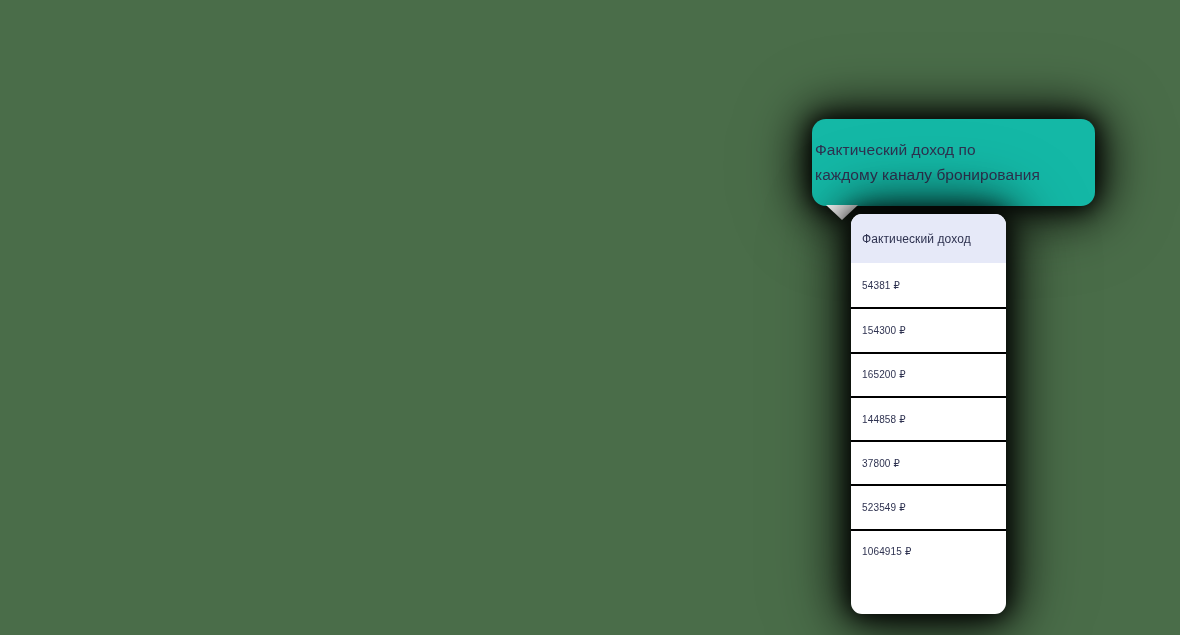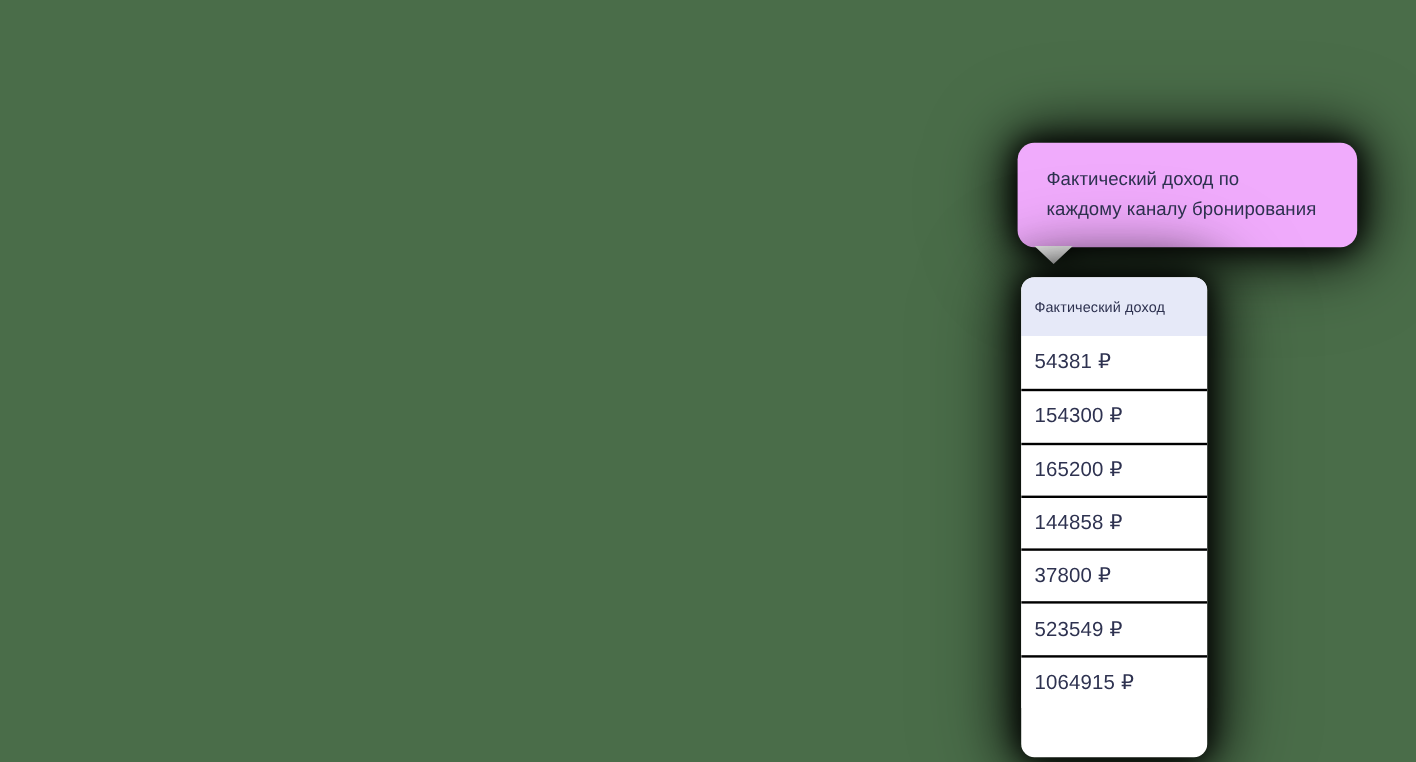--- a/index.html
+++ b/index.html
@@ -21,27 +21,27 @@
   #stage {
     position: absolute;
     left: 0; top: 0;
     width: 1180px;
     height: 635px;
   }
 
   
   .tooltip {
     position: absolute;
-    left: 848px;
+    left: 812px;
     top: 119px;
     width: 283px;
     box-sizing: border-box;
-    background: #f0abfc;
+    background: #14b8a6;
     border-radius: 14px;
-    padding: 18px 20px 19px 24px;
+    padding: 18px 20px 19px 3px;
     filter: drop-shadow(0 0 11px rgba(0,0,0,0.97))
             drop-shadow(0 0 20px rgba(0,0,0,0.78))
             drop-shadow(0 3px 26px rgba(0,0,0,0.55));
   }
   .tooltip-text {
     font-size: 15.5px;
     line-height: 25px;
     color: #2e3250;
     letter-spacing: 0.05px;
     white-space: pre-line;
@@ -55,21 +55,21 @@
     height: 0;
     border-left: 16px solid transparent;
     border-right: 16px solid transparent;
     border-top: 15px solid #ffffff;
   }
 
   
   .column-card {
     position: absolute;
     left: 851px;
-    top: 231px;
+    top: 214px;
     width: 155px;
     height: 400px;
     background: #ffffff;
     border-radius: 11px;
     overflow: hidden;
     filter: drop-shadow(0 0 11px rgba(0,0,0,0.97))
             drop-shadow(0 0 21px rgba(0,0,0,0.80))
             drop-shadow(0 4px 30px rgba(0,0,0,0.58));
     text-align: center;
   }
@@ -98,21 +98,21 @@
     align-items: center;
     padding: 0 11px;
     box-sizing: border-box;
     border-top: 2px solid #000000;
     background: #ffffff;
   }
   .col-row:first-child {
     border-top: none;
   }
   .cell-value {
-    font-size: 17px;
+    font-size: 10px;
     color: #2e3250;
     letter-spacing: 0.15px;
     white-space: nowrap;
   }
 </style>
 </head>
 <body>
 
 <div id="stage">
 

